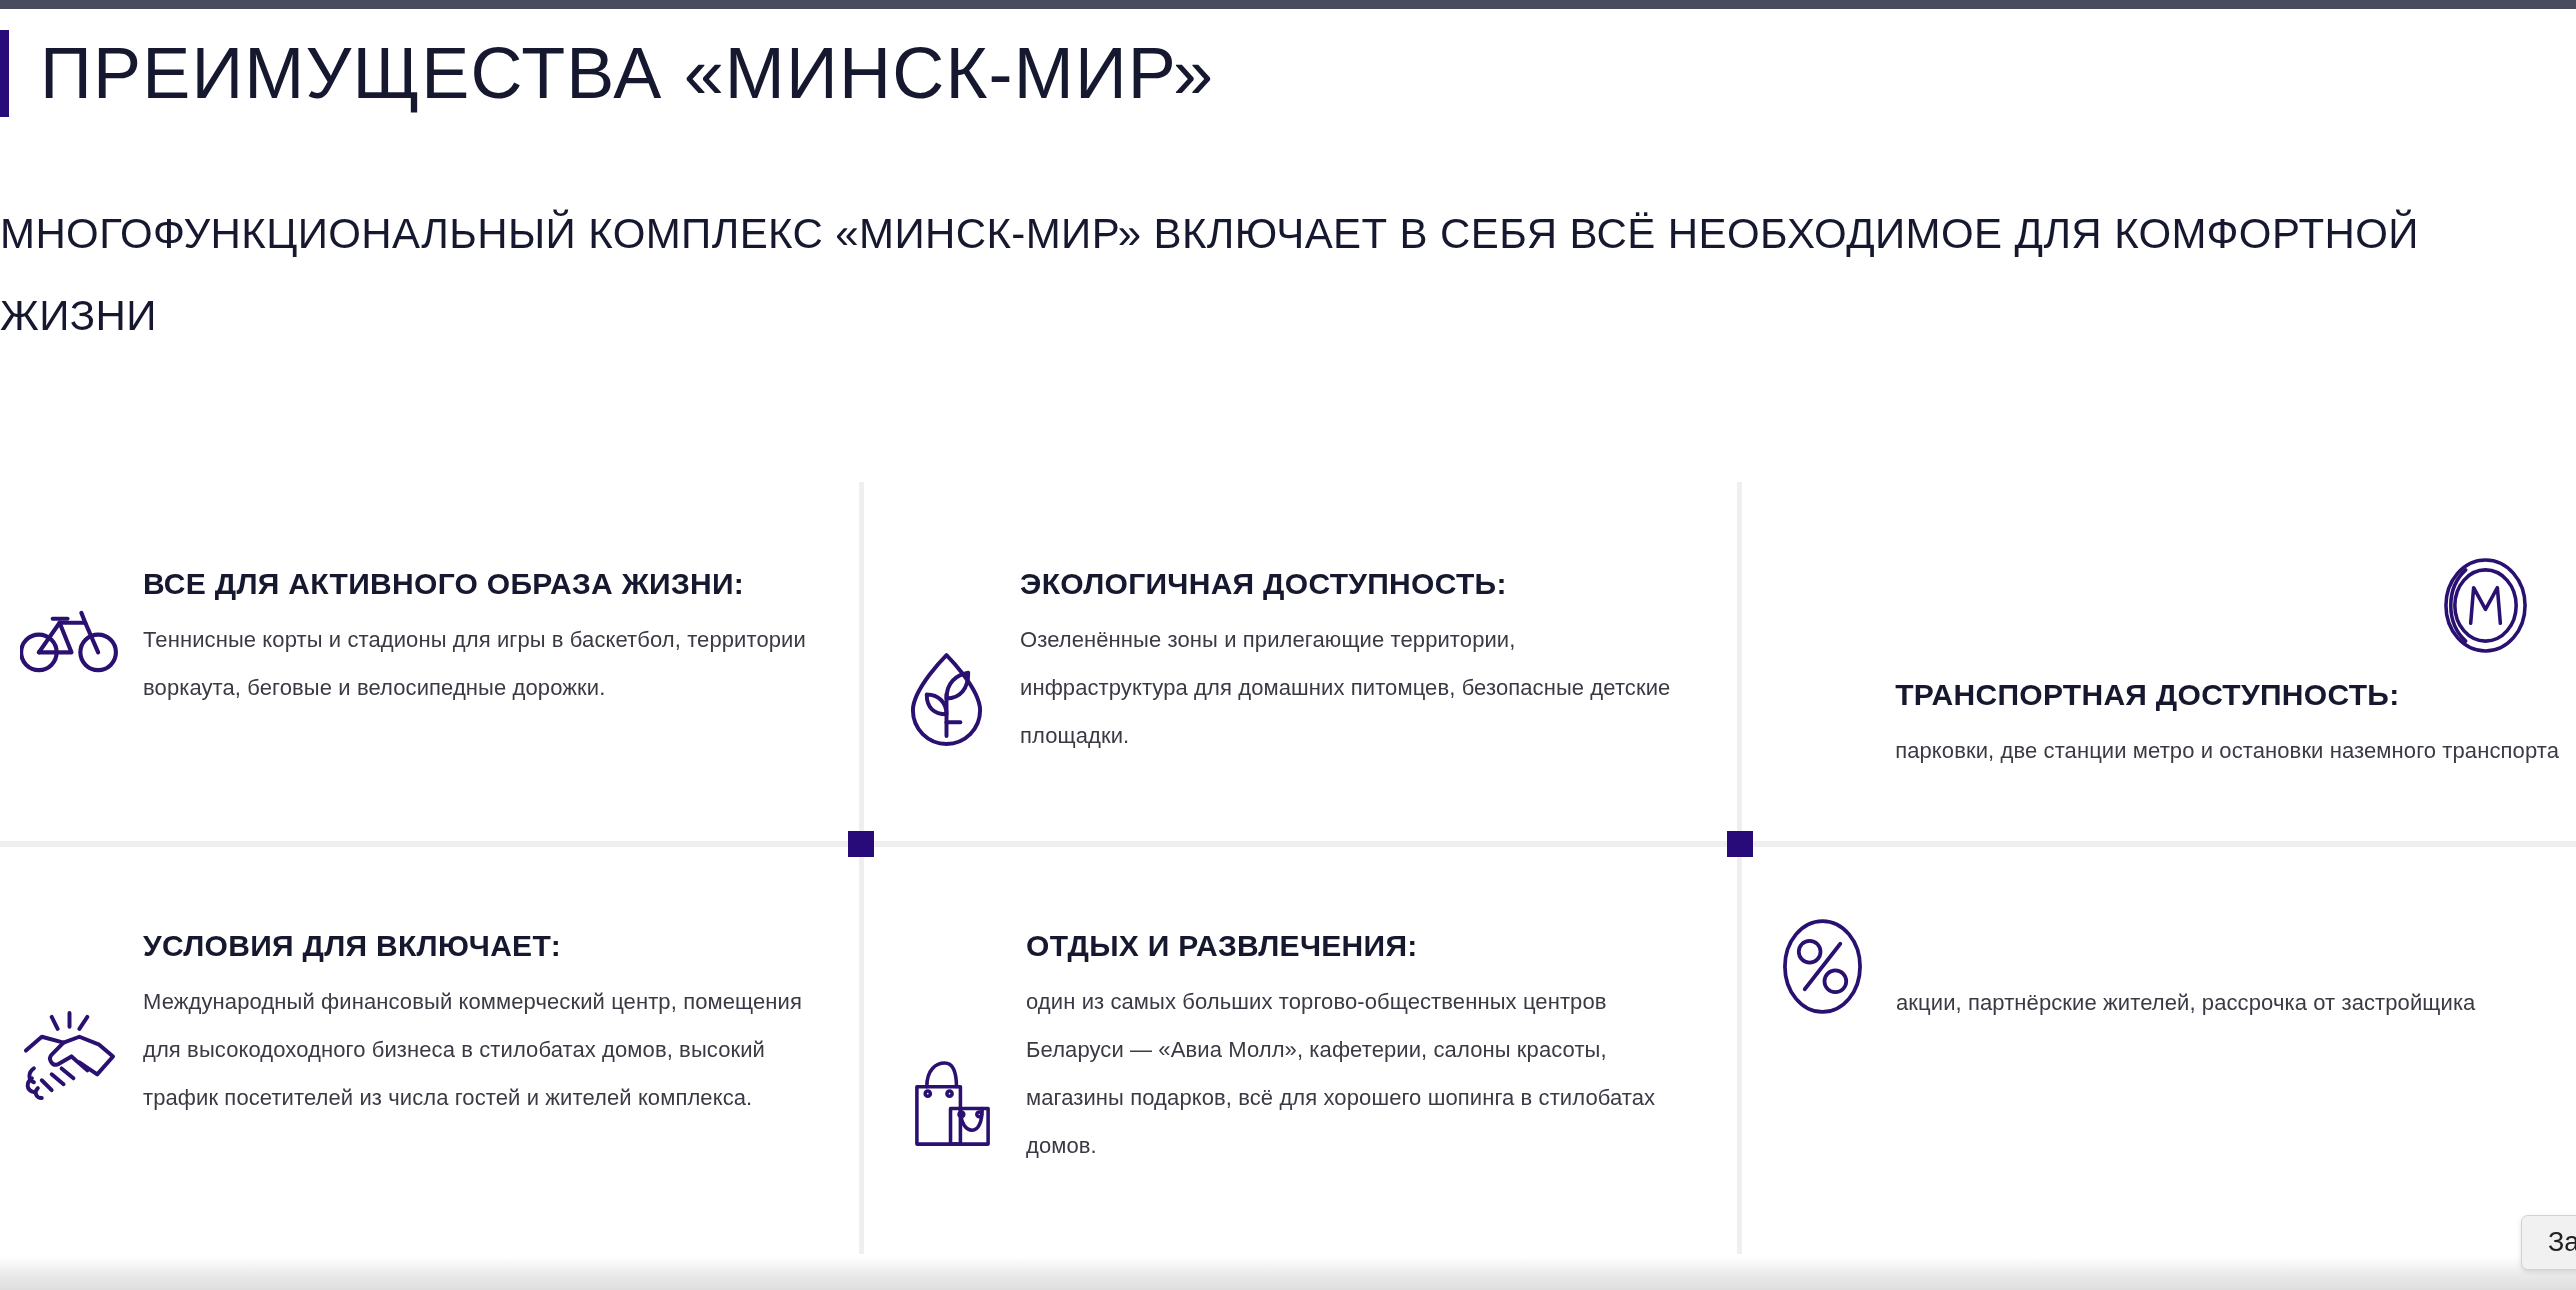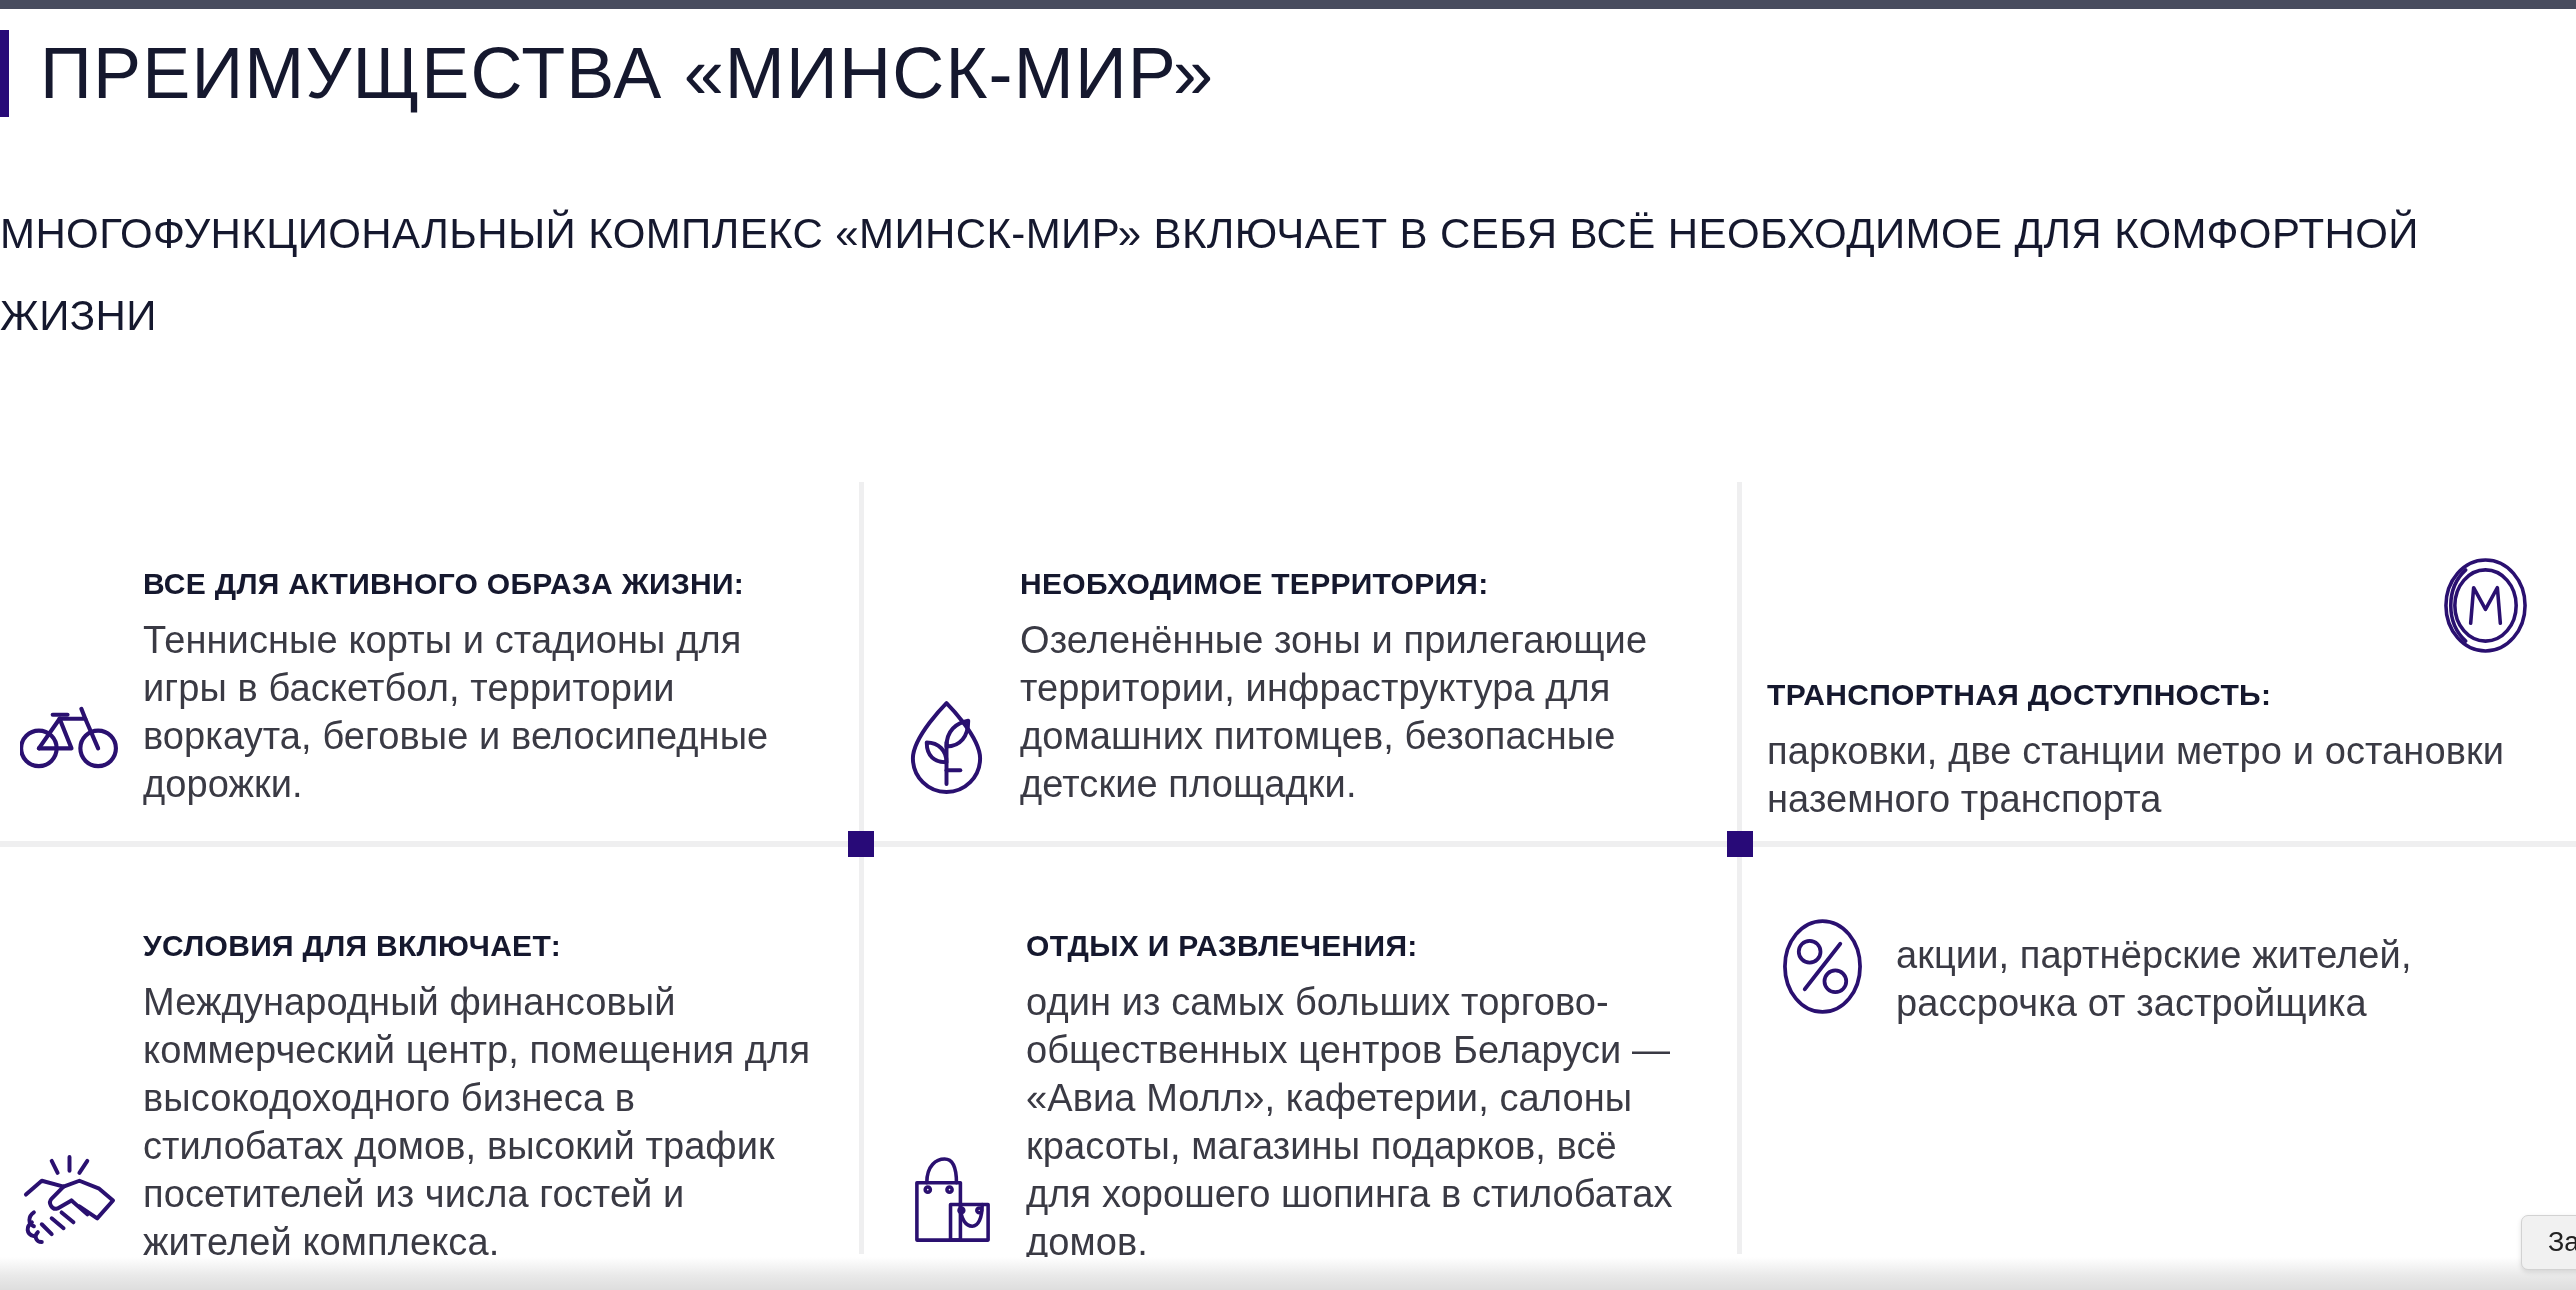--- a/index.html
+++ b/index.html
@@ -122,21 +122,21 @@
   .card-title {
     font-size: 30px;
     line-height: 40px;
     font-weight: 700;
     letter-spacing: 0.3px;
     color: #15182e;
     margin-bottom: 12px;
   }
 
   .card-text {
-    font-size: 38px;
+    font-size: 22px;
     line-height: 48px;
     font-weight: 400;
     color: #3a3a44;
     letter-spacing: 0.1px;
   }
 
   
   #card-0 { left: 14px;   top: 554px; width: 802px; }
   #card-1 { left: 891px;  top: 554px; width: 792px; }
   #card-2 { left: 1767px; top: 554px; width: 792px; flex-direction: column; }
@@ -215,21 +215,21 @@
     <span class="icon">
       <svg width="83" height="99" viewBox="0 0 84 100" fill="none" stroke="#2a1070" stroke-width="4" stroke-linecap="round" stroke-linejoin="round">
         <path d="M42 6 C 42 6 76 40 76 62 A 34 34 0 0 1 8 62 C 8 40 42 6 42 6 Z"></path>
         <path d="M42 88 L42 46"></path>
         <path d="M42 50 C 42 34 52 26 64 24 C 64 40 56 50 42 50 Z"></path>
         <path d="M42 66 C 42 54 34 46 22 46 C 22 60 30 66 42 66 Z"></path>
         <path d="M42 74 L56 74"></path>
       </svg>
     </span>
     <div class="body">
-      <div class="card-title">НЕОБХОДИМОЕ ТЕРРИТОРИЯ:</div>
+      <div class="card-title">ЭКОЛОГИЧНАЯ ДОСТУПНОСТЬ:</div>
       <div class="card-text">Озеленённые зоны и прилегающие территории, инфраструктура для домашних питомцев, безопасные детские площадки.</div>
     </div>
   </div>
 
   <div class="card" id="card-2">
     <span class="icon">
       <svg width="91" height="103" viewBox="0 0 92 104" fill="none" stroke="#2a1070" stroke-width="3.6" stroke-linecap="round" stroke-linejoin="round">
         <ellipse cx="46" cy="52" rx="40" ry="46"></ellipse>
         <path d="M26 16 A 40 46 0 0 0 26 88"></path>
         <ellipse cx="46" cy="52" rx="31" ry="36"></ellipse>

